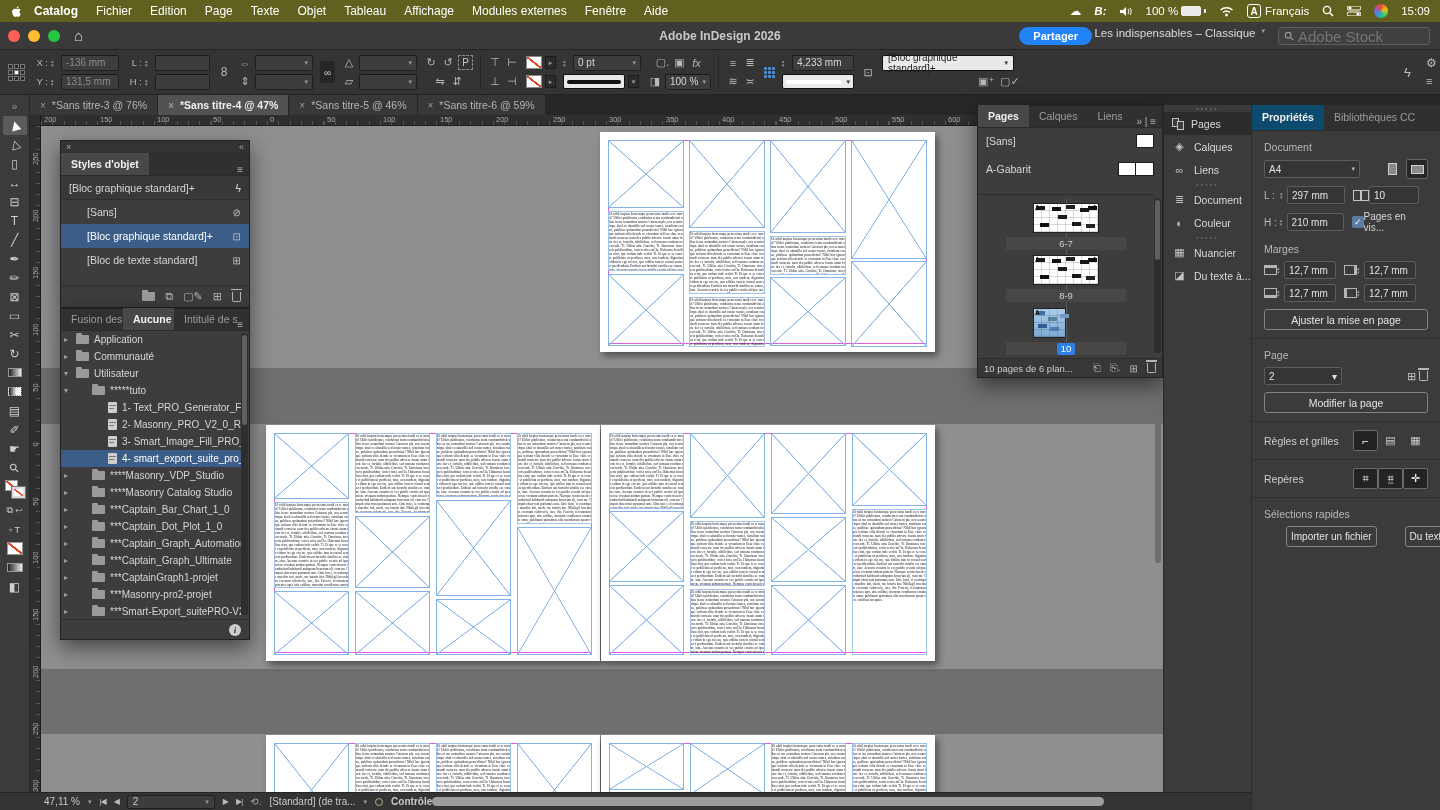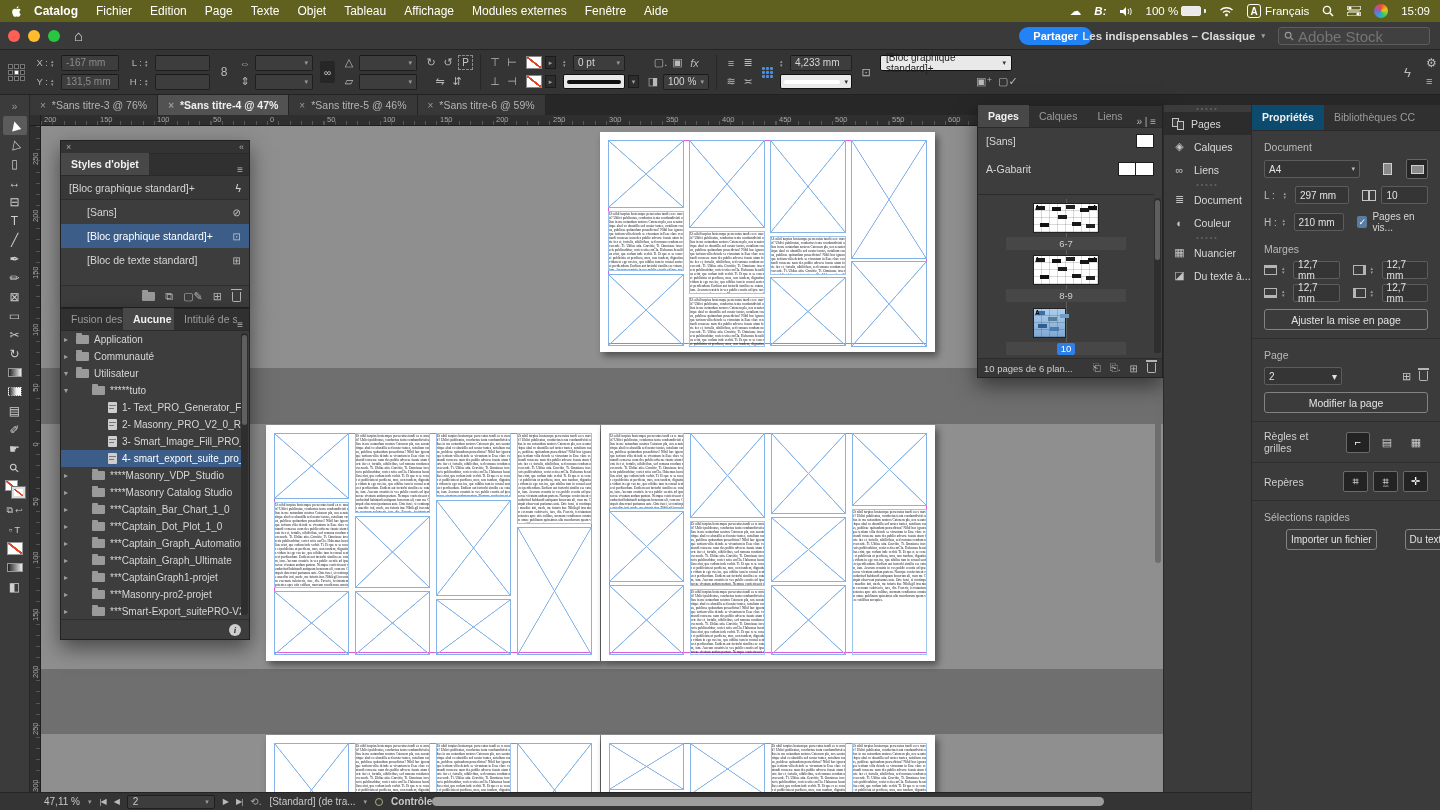--- a/index.html
+++ b/index.html
@@ -21,22 +21,22 @@
   .cc-circle{width:14px;height:14px;border-radius:50%;
     background:conic-gradient(#e74c3c,#f1c40f,#2ecc71,#3498db,#9b59b6,#e74c3c);}
   
   .titlebar{position:absolute;left:0;top:22px;width:1440px;height:28px;background:#3a3a3a;
     border-bottom:1px solid #232323;display:flex;align-items:center;color:#ccc;}
   .tl{width:12px;height:12px;border-radius:50%;margin-left:8px;}
   .win-title{position:absolute;left:0;right:0;text-align:center;font-size:12px;font-weight:bold;color:#c9c9c9;pointer-events:none;}
   .home-ic{margin-left:14px;font-size:15px;color:#ddd;}
   .share-btn{position:absolute;right:348px;top:5px;height:18px;padding:0 14px;border-radius:10px;
     background:#2283f6;color:#fff;font-size:11px;font-weight:bold;display:flex;align-items:center;}
-  .workspace{position:absolute;right:175px;top:5px;height:18px;display:flex;align-items:center;gap:6px;
-    color:#ddd;font-size:11.5px;font-weight:bold;}
+  .workspace{position:absolute;right:175px;top:5px;height:18px;display:flex;align-items:flex-start;gap:6px;
+    color:#ddd;font-size:11.5px;font-weight:normal;}
   .stock-box{position:absolute;right:10px;top:5px;width:152px;height:18px;border:1px solid #5d5d5d;
     border-radius:3px;display:flex;align-items:center;padding:0 5px;gap:4px;color:#8f8f8f;background:#404040;}
   .stock-box input{border:0;background:transparent;color:#aaa;font-size:15px;width:110px;outline:none;}
   
   .controlbar{position:absolute;left:0;top:50px;width:1440px;height:45px;background:#343434;
     border-bottom:1px solid #222;display:flex;align-items:center;padding:0 4px;gap:7px;color:#c5c5c5;}
   .cb-sep{width:1px;height:36px;background:#272727;}
   .proxy{display:grid;grid-template-columns:repeat(3,5px);grid-template-rows:repeat(3,5px);gap:1px;margin-left:4px;}
   .proxy i{background:#2a2a2a;border:1px solid #777;}
   .proxy i.on{background:#fff;}
@@ -161,21 +161,21 @@
   .dic{width:15px;text-align:center;font-size:11px;color:#c3c3c3;flex:none;}
   .ic-pages{position:relative;width:12px;height:12px;flex:none;}
   .ic-pages i{position:absolute;width:7px;height:9px;border:1px solid #c3c3c3;background:#3b3b3b;}
   .ic-pages i:first-child{left:0;top:0;}
   .ic-pages i:last-child{right:0;bottom:0;}
   
   .props{position:absolute;left:1251px;top:105px;width:189px;height:705px;background:#3b3b3b;border-left:1px solid #2a2a2a;color:#d6d6d6;overflow:hidden;}
   .props .p-tabs .p-tab.active{background:#0c4a6e;}
   .nosel{height:25px;display:flex;align-items:center;padding:0 12px;font-size:10.5px;color:#c9c9c9;border-bottom:1px solid #2e2e2e;}
   .sect-label{font-size:10.5px;color:#b9b9b9;margin:10px 12px 6px;}
-  .prow{display:flex;align-items:center;margin:0 12px 7px;gap:5px;}
+  .prow{display:flex;align-items:center;margin:0 12px 7px;}
   .pfld{height:18px;background:#353535;border:1px solid #5c5c5c;border-radius:2px;display:flex;align-items:center;
     padding:0 4px;font-size:10px;color:#e2e2e2;gap:3px;}
   .psel{width:96px;}
   .psel .car{margin-left:auto;font-size:7px;color:#bbb;}
   .plab{font-size:10px;color:#bdbdbd;width:16px;}
   .orient{width:22px;height:20px;border-radius:2px;display:flex;align-items:center;justify-content:center;margin-left:3px;}
   .orient.on{background:#262626;border:1px solid #666;}
   .orient i{border:1.4px solid #cfcfcf;background:#8a8a8a;}
   .orient .pp{width:9px;height:12px;}
   .orient .ll{width:13px;height:9px;}
@@ -255,20 +255,21 @@
     <span class="cc-circle"></span>
     <span>15:09</span>
   </div>
 </div>
 
 <div class="titlebar">
   <span class="tl" style="background:#ff5f57"></span>
   <span class="tl" style="background:#febc2e"></span>
   <span class="tl" style="background:#29c73f"></span>
   <span class="home-ic">⌂</span>
+  <div class="win-title">Adobe InDesign 2026</div>
   <div class="share-btn">Partager</div>
   <div class="workspace">
     <span>Les indispensables – Classique</span>
       <span class="caret">▾</span>
   </div>
   <div class="stock-box">
     <svg width="10" height="10" viewBox="0 0 12 12">
         <circle cx="5" cy="5" r="3.4" fill="none" stroke="#999" stroke-width="1.4"></circle>
         <path stroke="#999" stroke-width="1.5" d="M8 8l3 3"></path>
       </svg>
@@ -285,21 +286,21 @@
       <i class="on"></i>
       <i></i>
       <i></i>
       <i></i>
       <i></i>
   </div>
   <div class="stackcol">
     <div class="frow">
         <span class="flab">X :</span>
         <span class="stepper">▴<br>▾</span>
-        <span class="fld dis" style="width:58px">-167 mm</span>
+        <span class="fld dis" style="width:58px">-136 mm</span>
       </div>
     <div class="frow">
         <span class="flab">Y :</span>
         <span class="stepper">▴<br>▾</span>
         <span class="fld dis" style="width:58px">131,5 mm</span>
       </div>
   </div>
   <div class="stackcol">
     <div class="frow">
         <span class="flab">L :</span>
@@ -370,21 +371,21 @@
         <span class="mini-dd">▸</span>
       </div>
     <div class="frow">
         <span class="swatch-rs"></span>
         <span class="mini-dd">▸</span>
       </div>
   </div>
   <div class="stackcol">
     <div class="frow">
         <span class="stepper">▴<br>▾</span>
-        <span class="fld" style="width:52px">
+        <span class="fld" style="width:68px">
           <span>0 pt</span>
           <span class="car">▾</span>
         </span>
       </div>
     <div class="frow">
         <span class="stroke-style">
           <i></i>
         </span>
         <span class="mini-dd">▾</span>
       </div>

